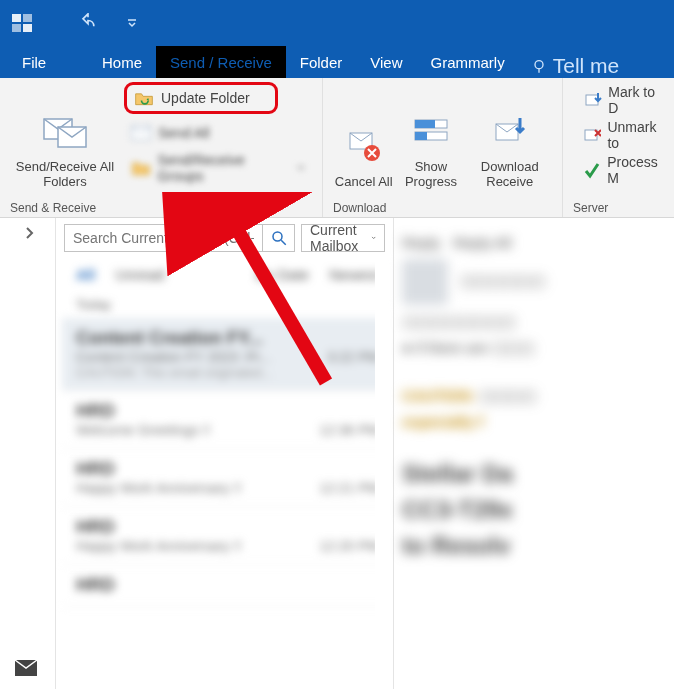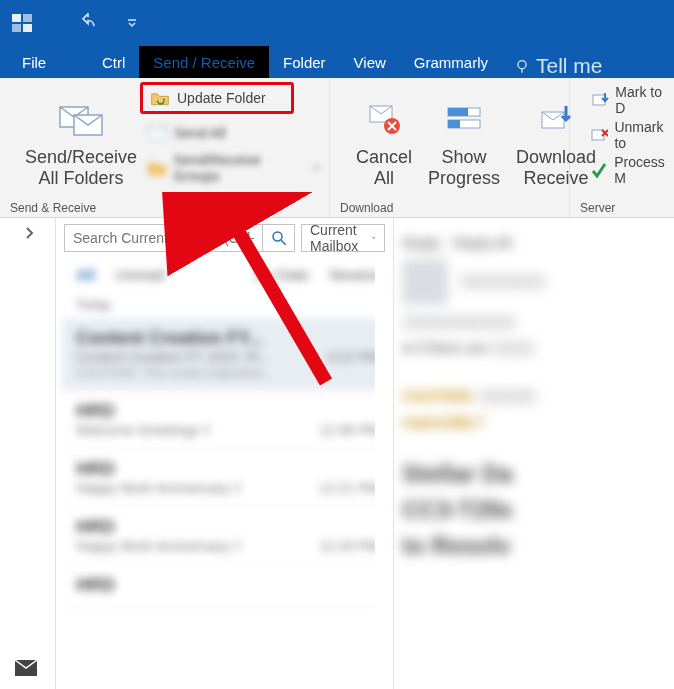--- a/index.html
+++ b/index.html
@@ -15,29 +15,29 @@
   .tab.file { width: 80px; }
   .tab.active { background: #000000; color: #0e5db3; }
   .tell { margin-left: 12px; display:flex; align-items:center; color:#cfe4fb; font-size:21px;}
   .tell svg{margin-right:6px;}
 
   .ribbon { height: 140px; background: #f3f3f3; border-bottom: 1px solid #d7d7d7; display: flex; position: relative; }
   .group { display: flex; flex-direction: column; padding: 4px 10px 2px; border-right: 1px solid #e0e0e0; }
   .group-body { flex: 1; display: flex; flex-direction: row; align-items: flex-start; }
   .group-caption { font-size: 12px; color: #555; padding-top: 2px; }
 
-  .bigbtn { display: flex; flex-direction: column; align-items: center; justify-content: flex-end; width: 90px; height: 108px; font-size: 18px; color: #444; padding-top: 6px; text-align:center; line-height:1.2;margin-left:16px;}
+  .bigbtn { display: flex; flex-direction: column; align-items: center; justify-content: flex-end; width: 90px; height: 108px; font-size: 13px; color: #444; padding-top: 6px; text-align:center; line-height:1.2;}
   .bigbtn .icon { height: 42px; display:flex; align-items:center; justify-content:center; }
   .bigbtn span.lbl { margin-top: 6px; }
 
   .stack { display: flex; flex-direction: column; gap: 3px; margin-left: 4px; }
   .sbtn { display: flex; align-items: center; height: 32px; font-size: 14px; color: #444; padding: 0 6px; }
   .sbtn .sicon { width: 22px; height: 22px; margin-right: 6px; display:flex;align-items:center;justify-content:center;}
 
-  .highlight { border: 3px solid #e30613; border-radius: 3px; }
+  .highlight { border: 3px solid #e30613; border-radius: 9px; }
 
   .content { display: flex; height: calc(100% - 46px - 32px - 140px); }
   .navrail { width: 56px; border-right: 1px solid #e4e4e4; display: flex; flex-direction: column; justify-content: space-between; }
   .navrail .top { padding: 8px 0 0 24px; }
   .navrail .bottom { padding: 0 0 8px 14px; }
 
   .list { flex: 1; display: flex; flex-direction: column; border-right: 1px solid #e4e4e4; max-width: 480px;}
   .searchrow { display: flex; padding: 6px 8px; gap: 6px; align-items:center;}
   .searchbox { flex: 1; border: 1px solid #c3c3c3; height: 28px; display: flex; align-items: center; }
   .searchbox input { flex: 1; border: 0; outline: 0; font-size: 14px; padding: 0 8px; color: #777; background: transparent; }
@@ -87,21 +87,21 @@
   </span>
   <span class="dd">
     <svg width="10" height="10" viewBox="0 0 10 10">
         <path d="M1 2h8M2 5l3 3 3-3" fill="none" stroke="#cfe4fb" stroke-width="1.5"></path>
       </svg>
   </span>
 </div>
 
 <div class="tabs">
   <div class="tab file">File</div>
-  <div class="tab">Ctrl</div>
+  <div class="tab">Home</div>
   <div class="tab active">Send / Receive</div>
   <div class="tab">Folder</div>
   <div class="tab">View</div>
   <div class="tab">Grammarly</div>
   <div class="tell">
     <svg width="16" height="16" viewBox="0 0 24 24">
         <circle cx="12" cy="10" r="6" fill="none" stroke="#cfe4fb" stroke-width="2"></circle>
         <line x1="12" y1="16" x2="12" y2="22" stroke="#cfe4fb" stroke-width="2"></line>
       </svg>
     <span>Tell me</span>

